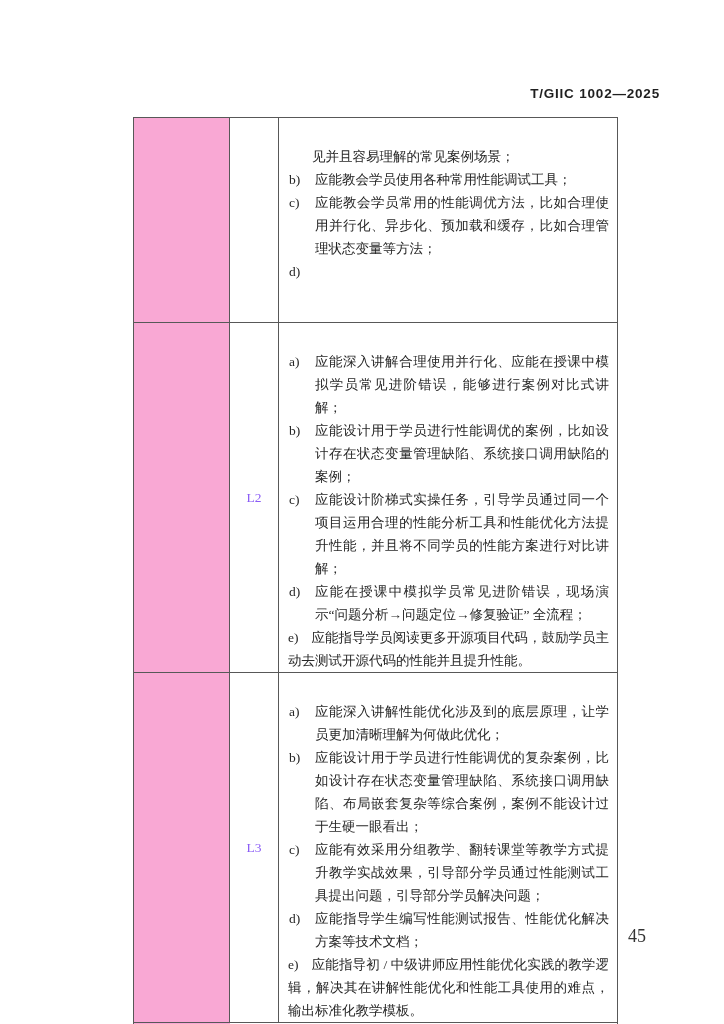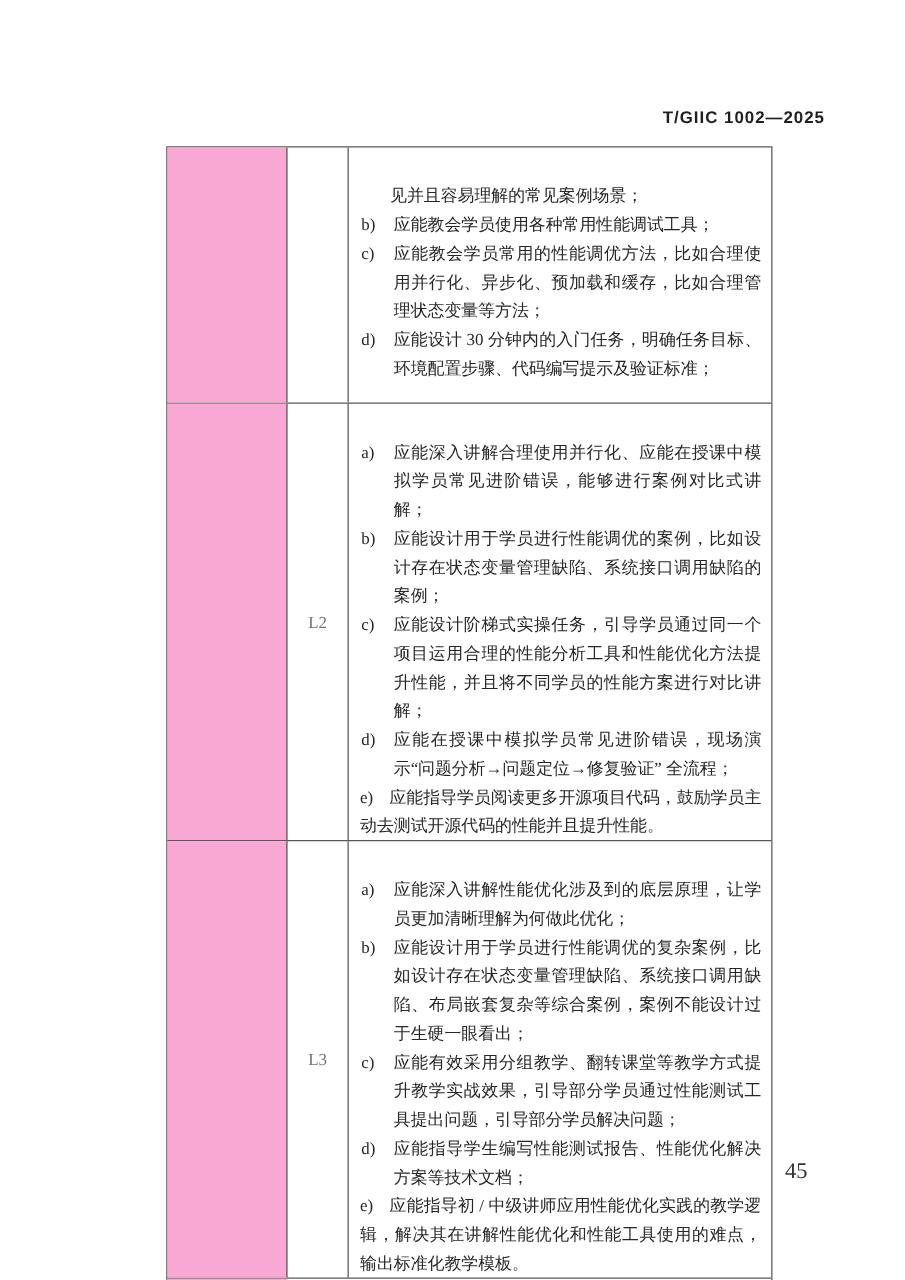--- a/index.html
+++ b/index.html
@@ -47,21 +47,21 @@
   .row-2 { min-height: 251px; }
   .row-3 { min-height: 320px; }
   .row-4 { min-height: 29px; }
 
   .item { position: relative; padding-left: 27px; }
   .item .marker { position: absolute; left: 1px; top: 0; }
   .item.nohang { padding-left: 0; }
   .item.nohang .marker { position: static; padding-right: 13px; }
   .item.cont { padding-left: 0; text-indent: 24px; }
 
-  .lvl-label { color: #737373; }
+  .lvl-label { color: #8b5cf6; }
 
   .cell-cat.footer-label {
     display: flex; align-items: center; justify-content: center;
     font-weight: bold; letter-spacing: 1px; color: #1f1f1f;
   }
   .footer-content { flex: 1; padding: 2px 8px 0 9px; }
   .footer-content .num { padding-right: 14px; }
 
   .page-number {
     position: absolute;
@@ -90,21 +90,20 @@
       <div class="item">
         <span class="marker">b)</span>
         <span>应能教会学员使用各种常用性能调试工具；</span>
       </div>
       <div class="item">
         <span class="marker">c)</span>
         <span>应能教会学员常用的性能调优方法，比如合理使用并行化、异步化、预加载和缓存，比如合理管理状态变量等方法；</span>
       </div>
       <div class="item">
         <span class="marker">d)</span>
-        <span>应能设计 30 分钟内的入门任务，明确任务目标、环境配置步骤、代码编写提示及验证标准；</span>
       </div>
     </div>
   </div>
 
   <div class="trow row-2">
     <div class="cell cell-cat"></div>
     <div class="cell cell-lvl">
       <span class="lvl-label">L2</span>
     </div>
     <div class="cell cell-body">

